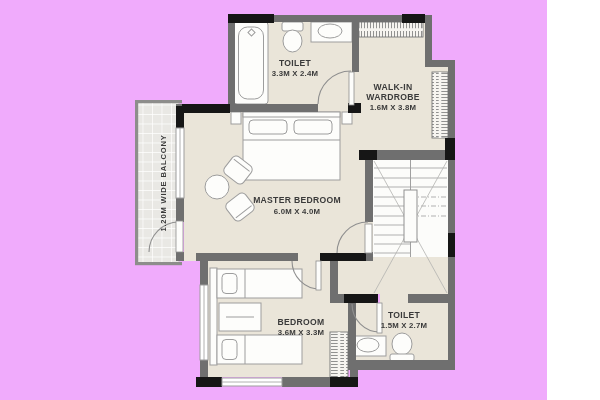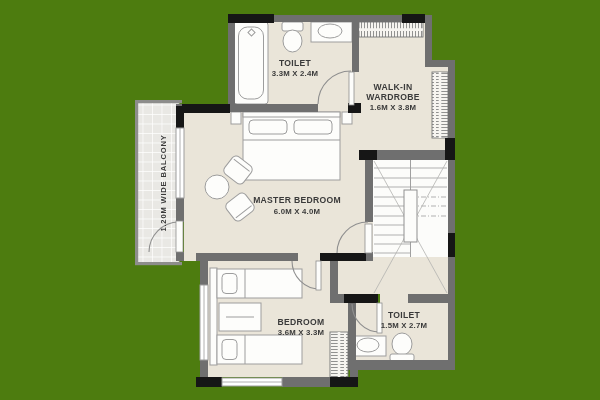--- a/index.html
+++ b/index.html
@@ -1,16 +1,16 @@
 <!DOCTYPE html>
 <html><head>
 <meta charset="utf-8">
 <style>
   html,body{margin:0;padding:0;background:#ffffff;}
-  .canvas{position:relative;width:600px;height:400px;background:#4d7c0f;overflow:hidden;
+  .canvas{position:relative;width:547px;height:400px;background:#f0abfc;overflow:hidden;
           font-family:"Liberation Sans",sans-serif;}
   svg text{font-family:"Liberation Sans",sans-serif;font-weight:bold;fill:#3a3a3a;
            text-anchor:middle;letter-spacing:.3px;}
   .room-name{font-size:8.6px;}
   .room-dims{font-size:7.8px;letter-spacing:.2px;}
   .balcony-label{font-size:7.6px;letter-spacing:.8px;}
 </style>
 </head>
 <body>
 

